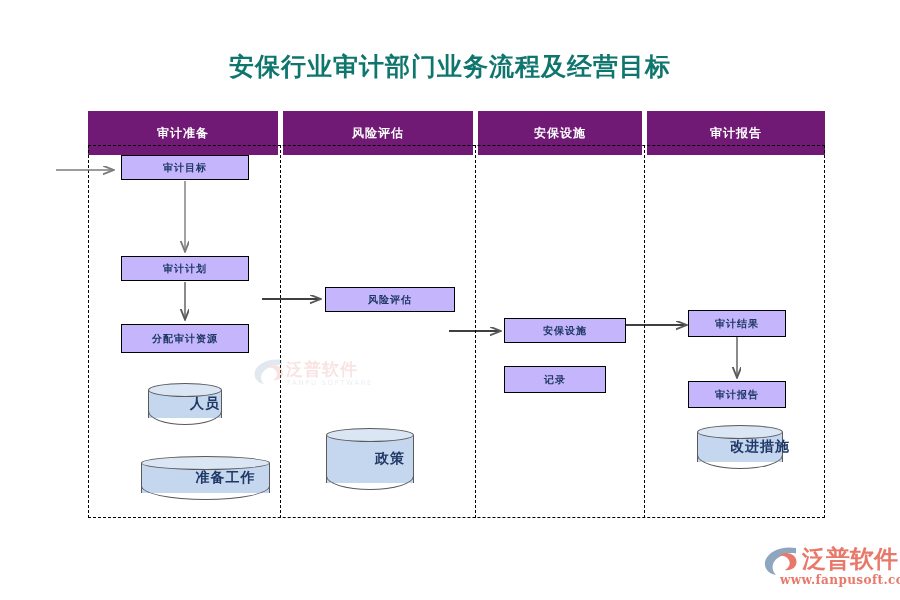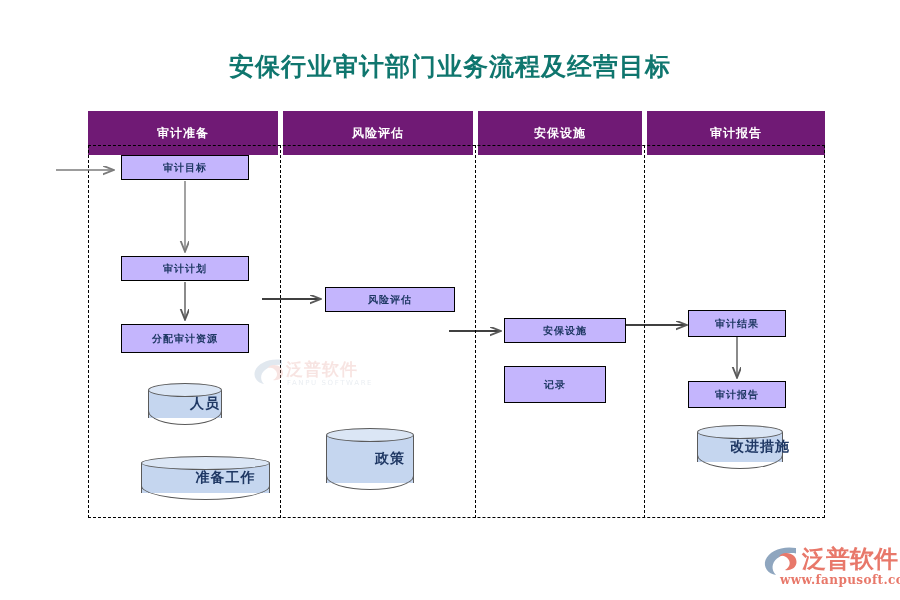--- a/index.html
+++ b/index.html
@@ -294,21 +294,21 @@
 
   <div class="cylinder" style="left:326px; top:428px; width:88px; height:62px;">
     <div class="cyl-body"></div>
     <div class="cyl-bottom"></div>
     <div class="cyl-top"></div>
     <div class="cyl-label">政策</div>
   </div>
 
   <div class="node-box" style="left:504px; top:318px; width:122px; height:25px;">安保设施</div>
 
-  <div class="node-box" style="left:504px; top:366px; width:102px; height:37px;">记录</div>
+  <div class="node-box" style="left:504px; top:366px; width:102px; height:27px;">记录</div>
 
   <div class="node-box" style="left:688px; top:310px; width:98px; height:27px;">审计结果</div>
 
   <div class="node-box" style="left:688px; top:381px; width:98px; height:27px;">审计报告</div>
 
   <div class="cylinder" style="left:697px; top:425px; width:86px; height:44px;">
     <div class="cyl-body"></div>
     <div class="cyl-bottom"></div>
     <div class="cyl-top"></div>
     <div class="cyl-label">改进措施</div>

